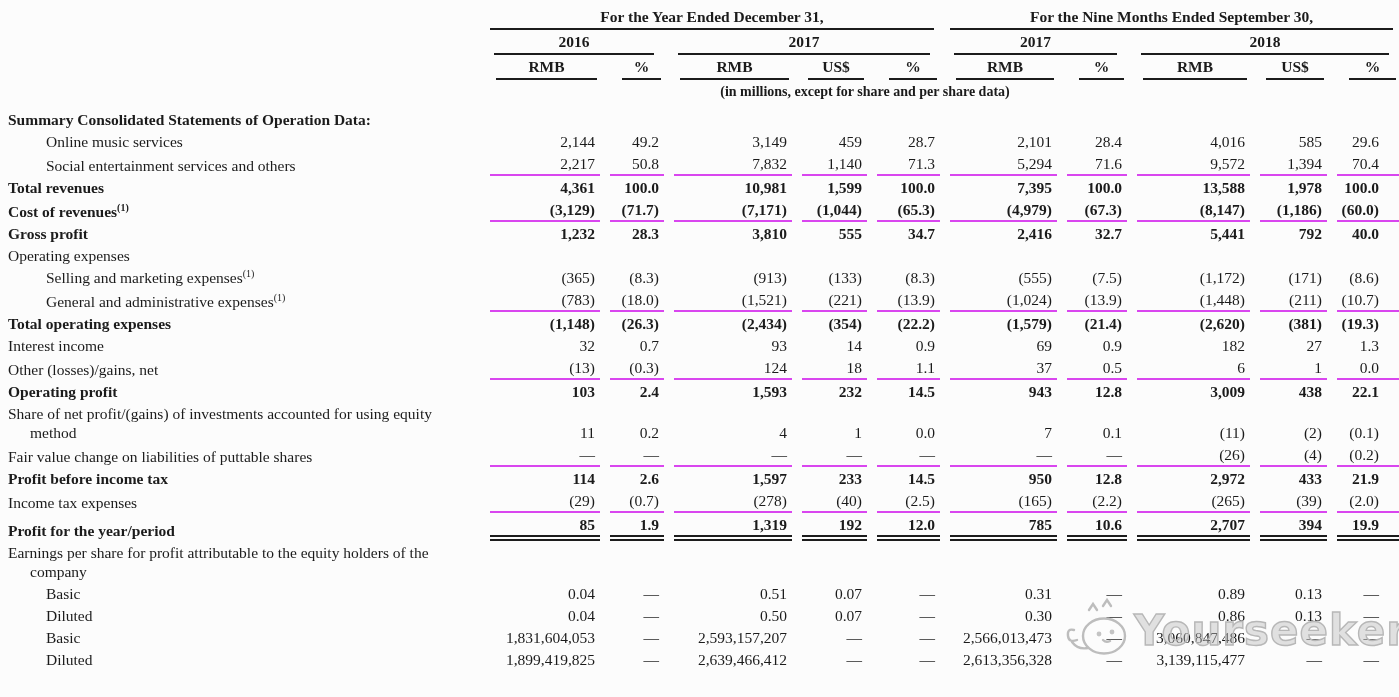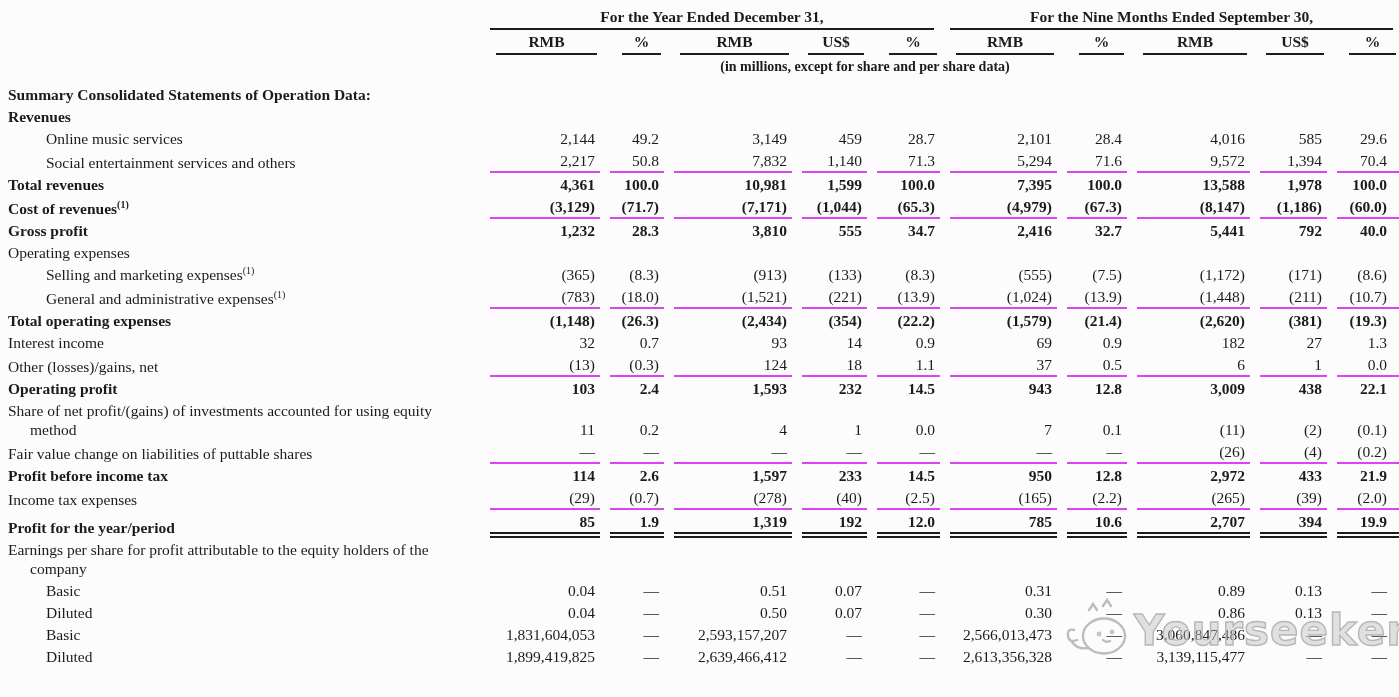--- a/index.html
+++ b/index.html
@@ -27,21 +27,21 @@
 
   
   tbody td { font-size:15.5px; vertical-align:bottom; line-height:19px; }
   .lbl { padding:2px 4px 1px 8px; }
   .ind1 { padding-left:46px; }
   .hang { padding-left:30px; text-indent:-22px; }
   .b { font-weight:bold; }
   sup { font-size:10px; line-height:0; }
   .val { text-align:right; }
   .val .vl { margin-left:10px; padding:2px 5px 1px 0; }
-  .val.last .vl { padding-right:12px; }
+  .val.last .vl { padding-right:20px; }
   .ul-s { border-bottom:2px solid #d946ef;text-align:right; }
   .ul-d { border-bottom:6px double #1c1c1c; }
 
   
   .watermark {
     position:absolute; left:1062px; top:596px;
     display:flex; align-items:center; gap:0;
     pointer-events:none;
   }
   .wm-text {
@@ -72,20 +72,35 @@
   <thead>
     <tr class="group-row">
       <td></td>
       <td colspan="5" class="grp">
         <div class="gline"><span>For the Year Ended December 31,</span></div>
       </td>
       <td colspan="5" class="grp">
         <div class="gline"><span>For the Nine Months Ended September 30,</span></div>
       </td>
     </tr>
+    <tr class="year-row">
+      <td></td>
+      <td colspan="2" class="yr">
+          <div class="gline"><span>2016</span></div>
+        </td>
+      <td colspan="3" class="yr">
+          <div class="gline"><span>2017</span></div>
+        </td>
+      <td colspan="2" class="yr">
+          <div class="gline"><span>2017</span></div>
+        </td>
+      <td colspan="3" class="yr">
+          <div class="gline"><span>2018</span></div>
+        </td>
+    </tr>
     <tr class="unit-row">
       <td></td>
       <td class="unit">
           <div class="gline"><span>RMB</span></div>
         </td>
       <td class="unit pct">
           <div class="gline"><span>%</span></div>
         </td>
       <td class="unit">
           <div class="gline"><span>RMB</span></div>
@@ -114,24 +129,20 @@
     </tr>
     <tr>
       <td></td>
       <td colspan="8" class="note-cell">(in millions, except for share and per share data)</td>
       <td colspan="2"></td>
     </tr>
   </thead>
   <tbody>
       <tr>
         <td class="lbl b"><span>Summary Consolidated Statements of Operation Data:</span></td>
-        <td colspan="10"></td>
-      </tr>
-      <tr>
-        <td class="lbl b"><span>Revenues</span></td>
         <td colspan="10"></td>
       </tr>
       <tr>
         <td class="lbl ind1"><span>Online music services</span></td>
         <td class="val">
           <div class="vl">2,144</div>
         </td>
         <td class="val">
           <div class="vl">49.2</div>
         </td>

